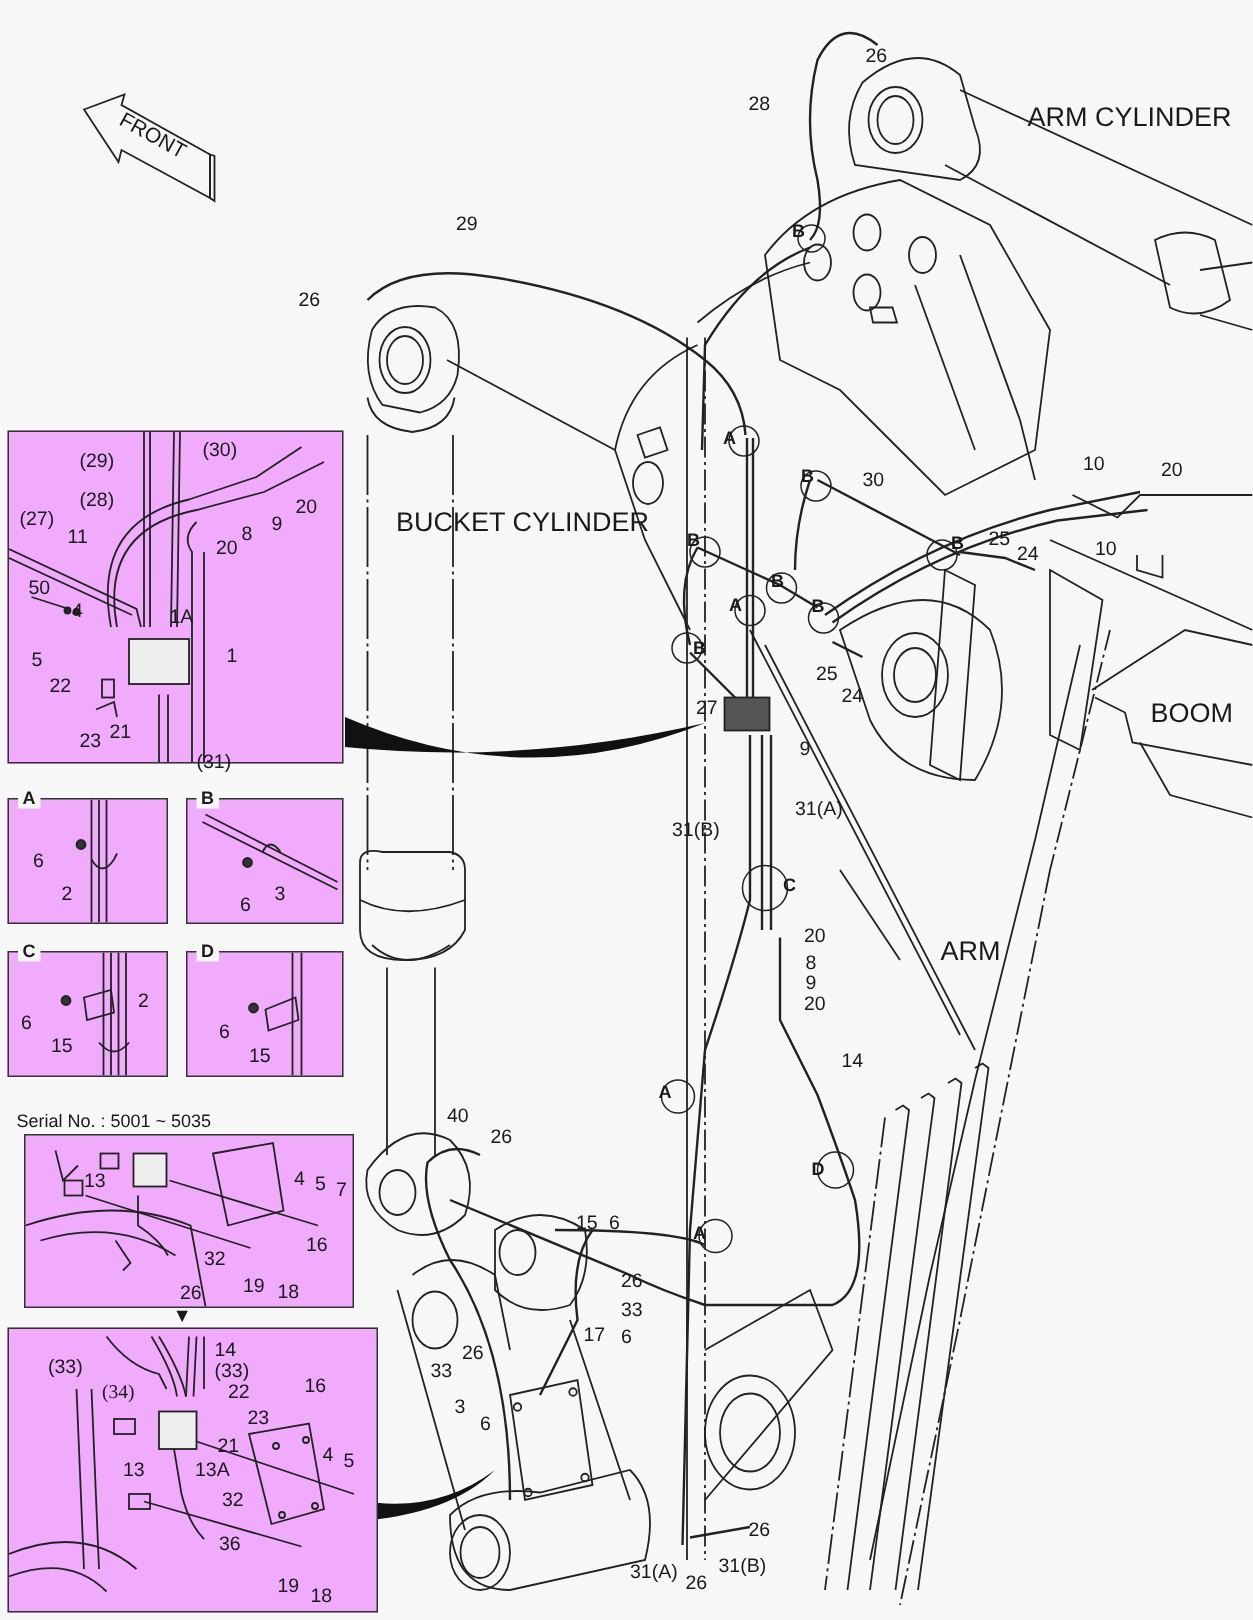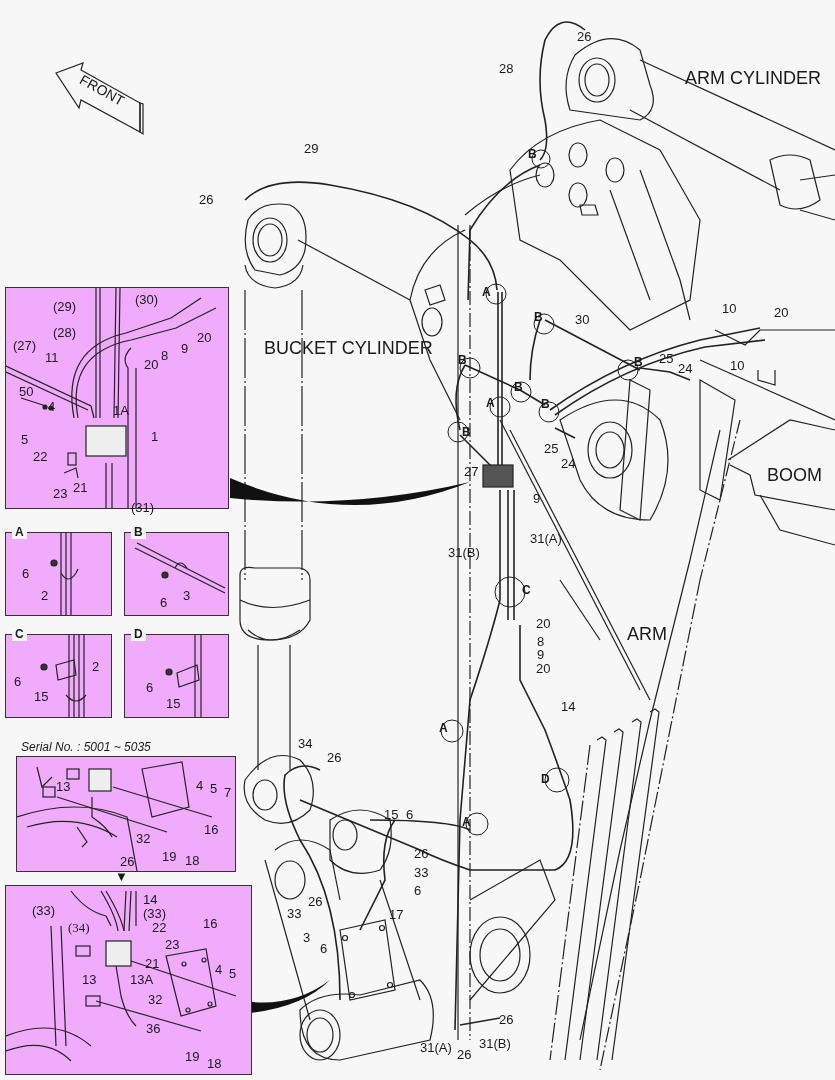--- a/index.html
+++ b/index.html
@@ -207,30 +207,30 @@
     <div class="lbl" style="left: 448px; top: 546px;">31(B)</div>
     <div class="lbl bold" style="left: 522px; top: 583px;">C</div>
     <div class="lbl" style="left: 536px; top: 617px;">20</div>
     <div class="lbl" style="left: 537px; top: 635px;">8</div>
     <div class="lbl" style="left: 537px; top: 648px;">9</div>
     <div class="lbl" style="left: 536px; top: 662px;">20</div>
     <div class="lbl" style="left: 561px; top: 700px;">14</div>
     <div class="lbl bold" style="left: 439px; top: 721px;">A</div>
     <div class="lbl bold" style="left: 541px; top: 772px;">D</div>
     <div class="lbl bold" style="left: 462px; top: 815px;">A</div>
-    <div class="lbl" style="left: 298px; top: 737px;">34</div>
+    <div class="lbl" style="left: 298px; top: 737px;">40</div>
     <div class="lbl" style="left: 327px; top: 751px;">26</div>
     <div class="lbl" style="left: 384px; top: 808px;">15</div>
     <div class="lbl" style="left: 406px; top: 808px;">6</div>
     <div class="lbl" style="left: 414px; top: 847px;">26</div>
     <div class="lbl" style="left: 414px; top: 866px;">33</div>
     <div class="lbl" style="left: 414px; top: 884px;">6</div>
     <div class="lbl" style="left: 308px; top: 895px;">26</div>
     <div class="lbl" style="left: 287px; top: 907px;">33</div>
-    <div class="lbl" style="left: 389px; top: 908px;">17</div>
+    <div class="lbl" style="left: 389px; top: 883px;">17</div>
     <div class="lbl" style="left: 303px; top: 931px;">3</div>
     <div class="lbl" style="left: 320px; top: 942px;">6</div>
     <div class="lbl" style="left: 499px; top: 1013px;">26</div>
     <div class="lbl" style="left: 420px; top: 1041px;">31(A)</div>
     <div class="lbl" style="left: 479px; top: 1037px;">31(B)</div>
     <div class="lbl" style="left: 457px; top: 1048px;">26</div>
   </div>
 
 <div class="inset" style="left:5px;top:287px;width:222px;height:220px;">
   <svg width="222" height="220" style="position:absolute;left:0;top:0;">
@@ -319,21 +319,21 @@
     <div class="lbl" style="left: 41px; top: 589px;">2</div>
     <div class="lbl" style="left: 160px; top: 596px;">6</div>
     <div class="lbl" style="left: 183px; top: 589px;">3</div>
     <div class="lbl" style="left: 14px; top: 675px;">6</div>
     <div class="lbl" style="left: 34px; top: 690px;">15</div>
     <div class="lbl" style="left: 92px; top: 660px;">2</div>
     <div class="lbl" style="left: 146px; top: 681px;">6</div>
     <div class="lbl" style="left: 166px; top: 697px;">15</div>
   </div>
 
-<div class="serial" style="left:21px;top:740px;font-style:italic;">Serial No. : 5001 ~ 5035</div>
+<div class="serial" style="left:11px;top:740px;">Serial No. : 5001 ~ 5035</div>
 
 <div class="inset" style="left:16px;top:756px;width:218px;height:114px;">
   <svg width="218" height="114">
     <g fill="none" stroke="#222" stroke-width="1.2">
       <path d="M20,10 L25,30 L35,20"></path>
       <rect x="50" y="12" width="12" height="10"></rect>
       <rect x="26" y="30" width="12" height="10"></rect>
       <rect x="72" y="12" width="22" height="22" fill="#eee"></rect>
       <path d="M125,12 L165,5 L172,50 L135,60 Z"></path>
       <path d="M0,60 Q60,40 110,60 L120,114"></path>

